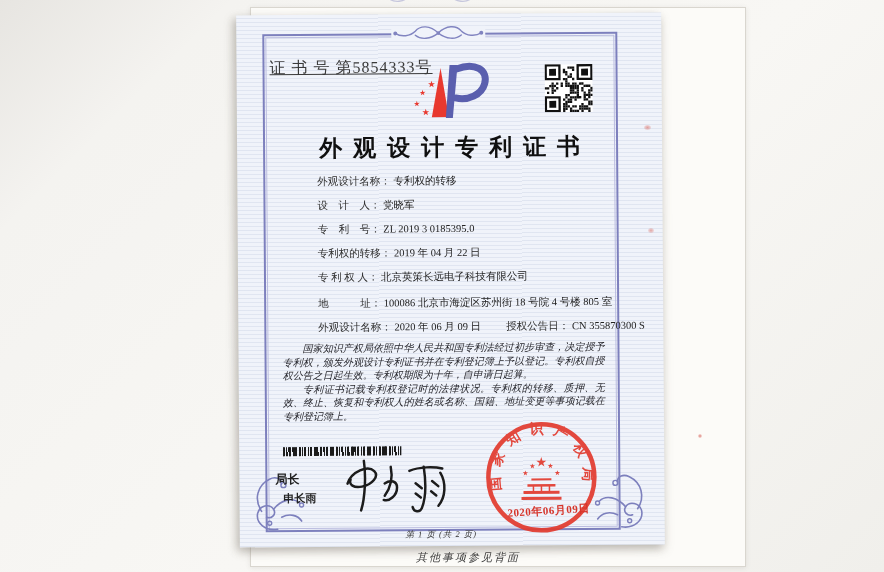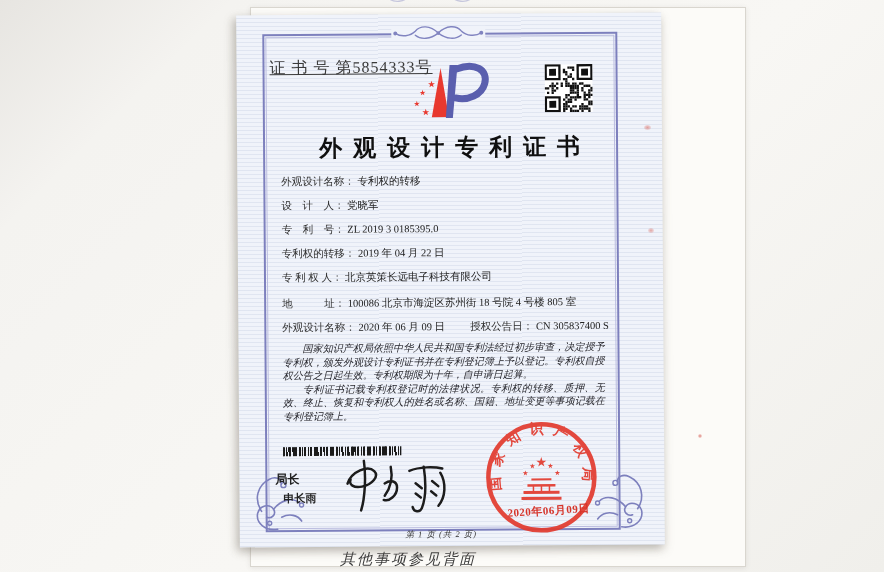--- a/index.html
+++ b/index.html
@@ -2,40 +2,40 @@
 <html><head>
 <meta charset="utf-8">
 <style>
   html,body{margin:0;padding:0;}
   body{width:884px;height:572px;overflow:hidden;background:#f6f5f2;}
   .photo{position:relative;width:884px;height:572px;overflow:hidden;
     background:linear-gradient(135deg,#e7e5e1 0%,#f4f3f0 16%,#f8f7f4 55%,#f0efeb 100%);
     font-family:"Liberation Serif","DejaVu Serif",serif;color:#2b2b2b;}
   .back-sheet{position:absolute;left:250px;top:7px;width:494px;height:558px;
     background:#fcfbf8;border:1px solid #d9d6cf;box-shadow:0 1px 5px rgba(90,85,75,.12);}
-  .back-note{position:absolute;left:340px;top:550px;width:180px;text-align:left;
-    font-size:15px;font-style:italic;letter-spacing:2px;color:#3c3c3c;}
+  .back-note{position:absolute;left:340px;top:550px;width:180px;text-align:right;
+    font-size:11px;font-style:italic;letter-spacing:2px;color:#3c3c3c;}
   .paper{position:absolute;left:238px;top:14px;width:425px;height:532px;
     background:#f0f3fa;
     background-image:repeating-linear-gradient(0deg,rgba(126,144,186,.14) 0 1px,rgba(255,255,255,0) 1px 4px);
     box-shadow:-4px 3px 8px rgba(110,105,92,.28),0 5px 10px rgba(110,105,92,.25);
     transform:rotate(-0.4deg);transform-origin:50% 50%;}
   .frame{position:absolute;left:26px;top:19px;width:351px;height:494px;border:2px solid #7d80bd;}
   .frame::after{content:"";position:absolute;inset:1px;border:1px solid #babcdf;}
   .ornament-top{position:absolute;left:147px;top:8px;width:110px;height:22px;}
   .corner{position:absolute;width:60px;height:70px;}
   .corner.left{left:8px;top:450px;}
   .corner.right{left:352px;top:450px;transform:scaleX(-1);}
   .cert-no{position:absolute;left:33px;top:43px;font-size:16px;letter-spacing:1px;color:#3a3a3a;text-decoration:underline;}
   .logo{position:absolute;left:164px;top:46px;width:90px;height:66px;}
   .qr{position:absolute;left:308px;top:51px;width:48px;height:48px;}
   .title{position:absolute;left:0;top:118px;width:100%;text-align:center;
     font-size:23px;font-weight:bold;letter-spacing:11px;color:#101010;text-indent:11px;}
   .field-row{position:absolute;left:44px;width:345px;font-size:10.5px;white-space:nowrap;}
-  .field-label{color:#2e2e2e;}
+  .field-label{color:#2e2e2e;margin-left:36px;}
   .field-value{color:#222;}
   .pair2{position:absolute;left:188px;top:0;}
   .body-text{position:absolute;left:44px;top:327px;width:322px;font-size:10px;
     line-height:13.6px;text-align:justify;color:#26262c;font-style:italic;}
   .body-text p{margin:0;text-indent:2em;}
   .barcode{position:absolute;left:44px;top:432px;width:118px;height:9px;
     background:
       repeating-linear-gradient(90deg,#1b1b1b 0 1.2px,rgba(0,0,0,0) 1.2px 3.1px),
       repeating-linear-gradient(90deg,#1b1b1b 0 2px,rgba(0,0,0,0) 2px 5.3px);}
   .director-label{position:absolute;left:36px;top:456px;font-size:12px;font-weight:600;
@@ -276,21 +276,21 @@
     </div>
     <div class="field-row" style="top:282px">
       <span class="field-label">地　　　址：</span>
       <span class="field-value">100086 北京市海淀区苏州街 18 号院 4 号楼 805 室</span>
     </div>
     <div class="field-row" style="top:306px">
       <span class="field-label">外观设计名称：</span>
       <span class="field-value">2020 年 06 月 09 日</span>
       <span class="pair2">
         <span class="field-label">授权公告日：</span>
-        <span class="field-value">CN 305837400 S</span>
+        <span class="field-value">CN 355870300 S</span>
       </span>
     </div>
 
     <div class="body-text">
       <p>国家知识产权局依照中华人民共和国专利法经过初步审查，决定授予专利权，颁发外观设计专利证书并在专利登记簿上予以登记。专利权自授权公告之日起生效。专利权期限为十年，自申请日起算。</p>
       <p>专利证书记载专利权登记时的法律状况。专利权的转移、质押、无效、终止、恢复和专利权人的姓名或名称、国籍、地址变更等事项记载在专利登记簿上。</p>
     </div>
 
     <div class="barcode"></div>
 

